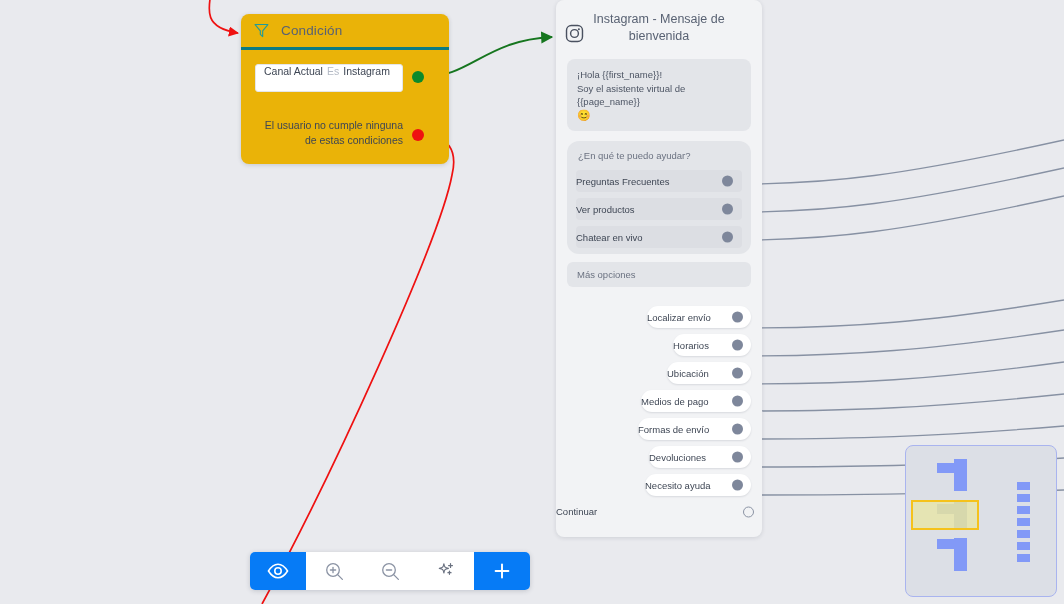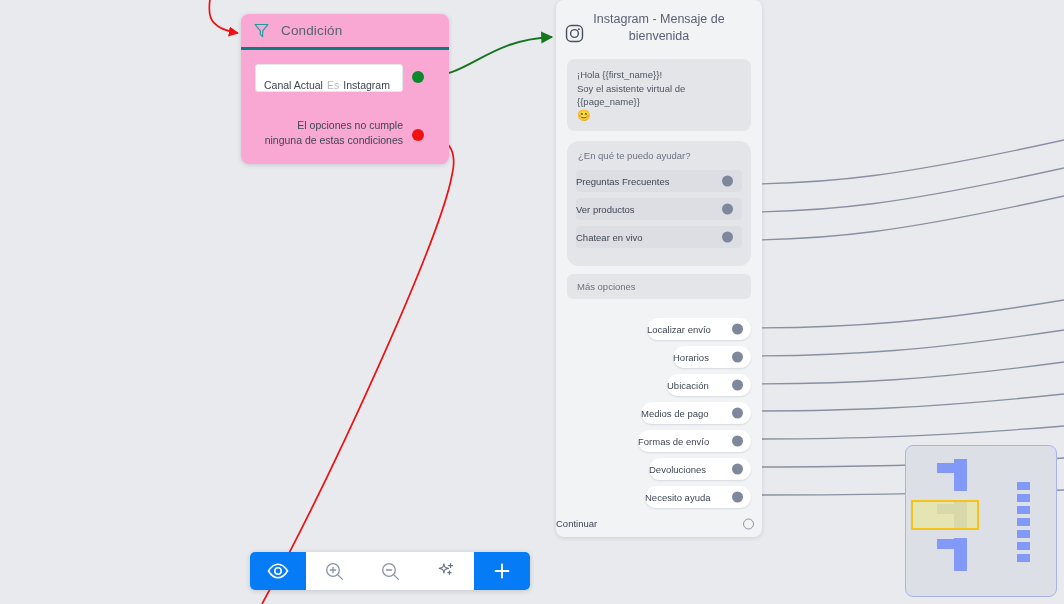--- a/index.html
+++ b/index.html
@@ -20,21 +20,21 @@
     width: 1064px; height: 604px;
     pointer-events: none;
     z-index: 1;
   }
 
   
   #cond-node {
     position: absolute;
     left: 241px; top: 14px;
     width: 208px; height: 150px;
-    background: #f9a8d4;
+    background: #eab308;
     border-radius: 8px;
     box-shadow: 0 1px 4px rgba(40,50,70,.18);
     z-index: 5;
   }
   #cond-header {
     height: 36px;
     display: flex; align-items: center;
     padding-left: 12px;
     border-bottom: 3px solid #0c7b82;
   }
@@ -44,21 +44,21 @@
     color: #596273;
     letter-spacing: .15px;
   }
   .funnel-ico { display:block; width:17px; height:17px; }
   #cond-body { position: relative; padding: 14px 14px 0 14px; }
   #cond-input {
     height: 28px;
     border: 1px solid #e4e6ea;
     border-radius: 3px;
     background: #fff;
-    display: flex; align-items: flex-end;
+    display: flex; align-items: flex-start;
     padding: 0 8px;
     font-size: 10.5px;
     color: #3e4654;
     gap: 4px;
     width: 148px;
   }
   #cond-input .op { color: #b4bac5; }
   #cond-else {
     margin-top: 26px;
     width: 143px;
@@ -110,21 +110,21 @@
     font-size: 9.5px;
     line-height: 13.5px;
     color: #4d5564;
   }
   #msg-bubble { margin-top: 6px; }
   #msg-bubble .emoji { font-size: 11px; }
   .qr-group {
     margin: 0 11px 8px 11px;
     background: #e3e5e9;
     border-radius: 12px;
-    padding: 9px 9px 18px 9px;
+    padding: 9px 9px 6px 9px;
   }
   .qr-prompt {
     font-size: 9.5px; color: #6b7281;
     margin-bottom: 9px; padding-left: 2px;
   }
   .qr-btn {
     position: relative;
     height: 22px;
     background: #dcdee3;
     border-radius: 4px;
@@ -266,21 +266,21 @@
         </svg>
       </span>
       <span id="cond-title">Condición</span>
     </div>
     <div id="cond-body">
       <div id="cond-input">
         <span>Canal Actual</span>
         <span class="op">Es</span>
         <span>Instagram</span>
       </div>
-      <div id="cond-else">El opciones no cumple ninguna de estas condiciones</div>
+      <div id="cond-else">El usuario no cumple ninguna de estas condiciones</div>
     </div>
   </div>
   <div class="port" id="port-true"></div>
   <div class="port" id="port-false"></div>
 
   <div id="ig-node">
     <div id="ig-header">
       <span id="ig-icon">
         <svg viewBox="0 0 20 20" width="19" height="19">
           <rect x="1.6" y="1.6" width="16.8" height="16.8" rx="5" fill="none" stroke="#4a5160" stroke-width="1.5"></rect>

